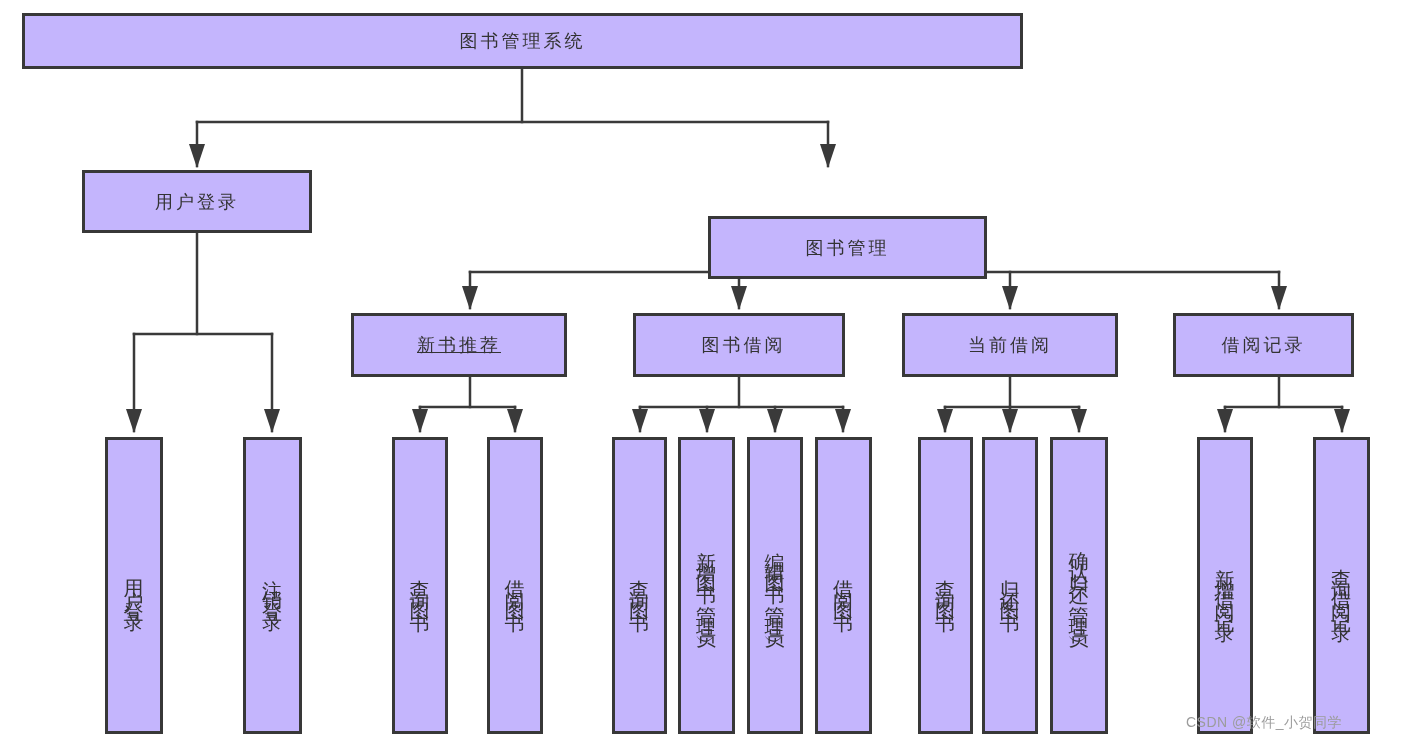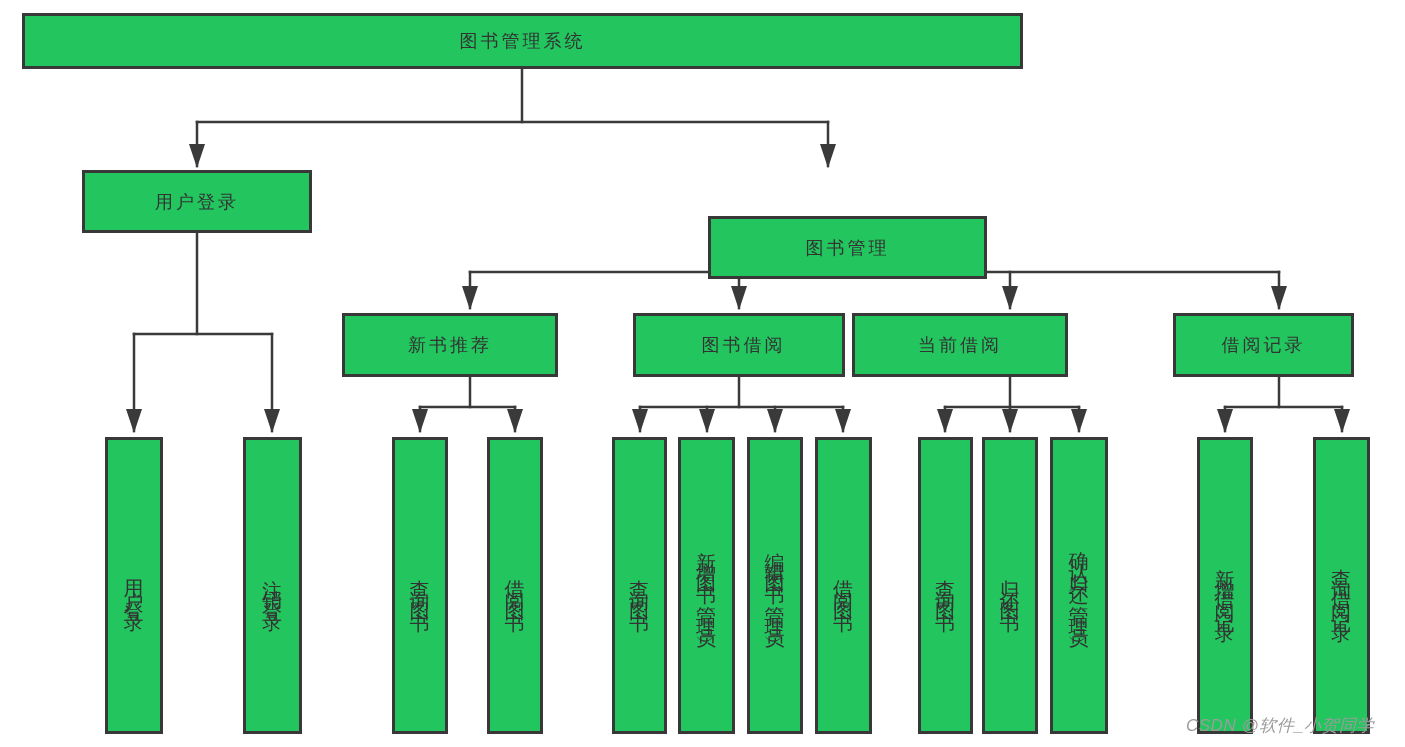--- a/index.html
+++ b/index.html
@@ -16,21 +16,21 @@
   }
   #wires {
     position: absolute; left: 0; top: 0;
     width: 1405px; height: 747px;
     z-index: 1;
   }
   .node {
     position: absolute;
     box-sizing: border-box;
     border: 3px solid #383838;
-    background: #22c55e;
+    background: #c4b5fd;
     color: #333333;
     display: grid;
     place-items: center;
     z-index: 2;
     text-align: center;
   }
   .hnode span {
     font-size: 18px;
     letter-spacing: 3px;
     white-space: nowrap;
@@ -42,25 +42,24 @@
     text-orientation: mixed;
     font-size: 20px;
     letter-spacing: 11px;
     line-height: 1;
     color: #333333;
   }
   #watermark {
     position: absolute;
     left: 1186px; top: 714px;
     z-index: 3;
-    font-size: 17px;
+    font-size: 14px;
     color: #9c9c9c;
     letter-spacing: 0.5px;
     white-space: nowrap;
-    font-style: italic;
   }
 </style>
 </head>
 <body>
 
 <div id="stage">
 
   <svg id="wires" viewBox="0 0 1405 747" xmlns="http://www.w3.org/2000/svg">
     <defs>
       <marker id="arr" markerUnits="userSpaceOnUse" markerWidth="26" markerHeight="18" refX="22" refY="8" orient="auto">
@@ -115,27 +114,27 @@
     <span>图书管理系统</span>
   </div>
 
   <div class="node hnode" style="left:82px; top:170px; width:230px; height:63px;">
     <span>用户登录</span>
   </div>
   <div class="node hnode" style="left:708px; top:170px; width:279px; height:63px;margin-top:46px;">
     <span>图书管理</span>
   </div>
 
-  <div class="node hnode" style="left:342px; top:313px; width:216px; height:64px;">
+  <div class="node hnode" style="left:351px; top:313px; width:216px; height:64px;text-decoration:underline;">
     <span>新书推荐</span>
   </div>
   <div class="node hnode" style="left:633px; top:313px; width:212px; height:64px;padding-left:9px;">
     <span>图书借阅</span>
   </div>
-  <div class="node hnode" style="left:852px; top:313px; width:216px; height:64px;">
+  <div class="node hnode" style="left:902px; top:313px; width:216px; height:64px;">
     <span>当前借阅</span>
   </div>
   <div class="node hnode" style="left:1173px; top:313px; width:181px; height:64px;">
     <span>借阅记录</span>
   </div>
 
   <div class="node leaf" style="left:105px; top:437px; width:58px; height:297px;">
     <span>用户登录</span>
   </div>
   <div class="node leaf" style="left:243px; top:437px; width:59px; height:297px;">

